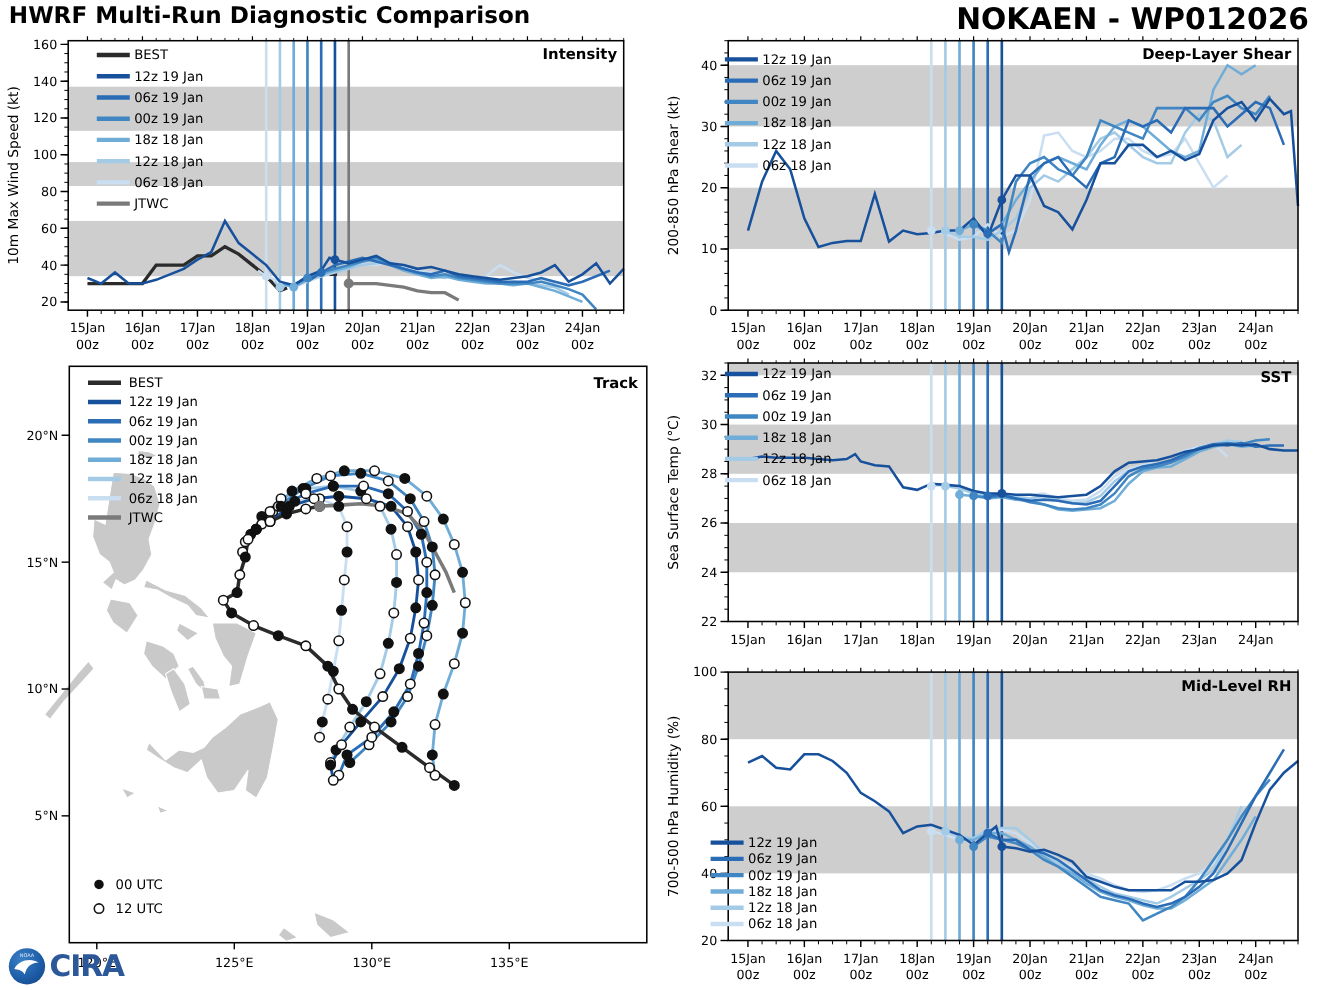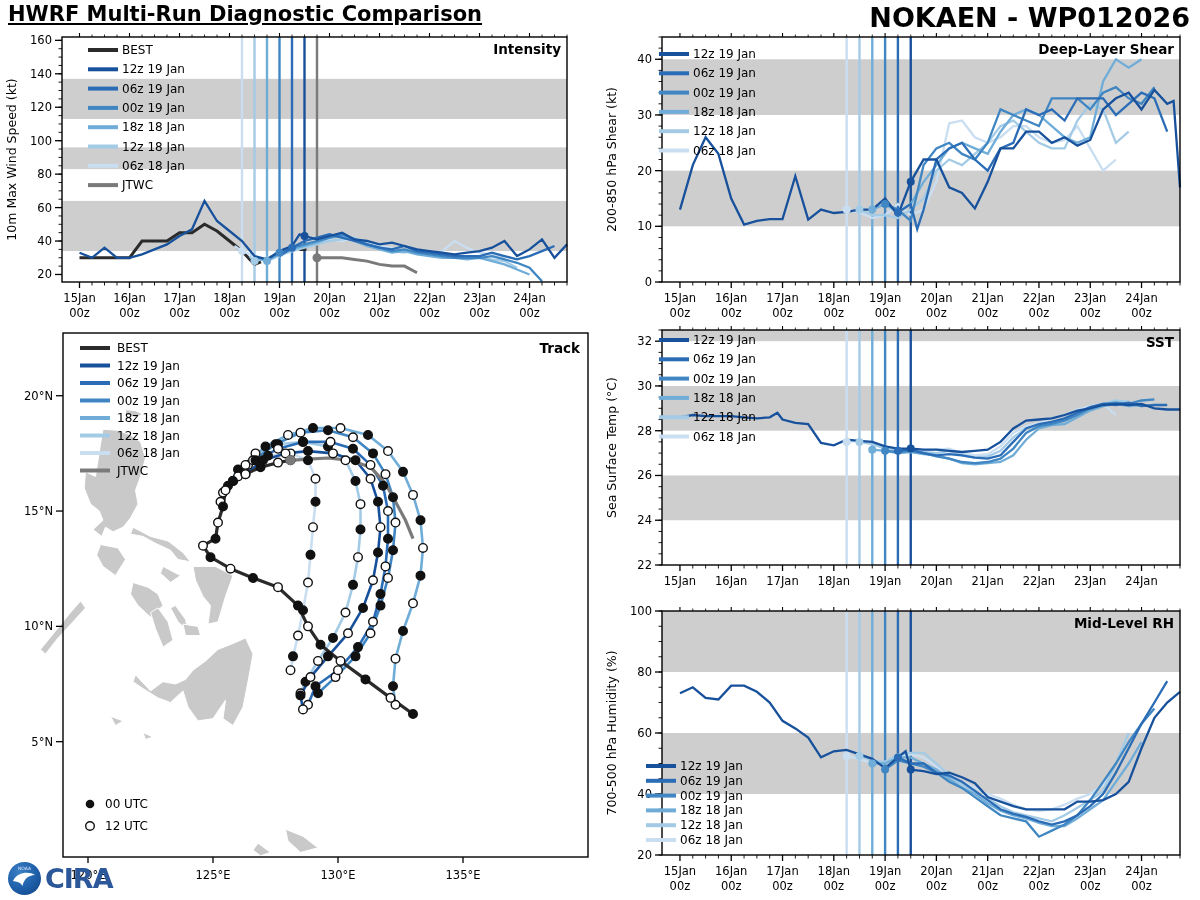--- a/index.html
+++ b/index.html
@@ -1,17 +1,17 @@
 <!DOCTYPE html>
 <html><head>
 <meta charset="utf-8">
 <style>
   html,body{margin:0;padding:0;background:#fff;}
   body{width:1200px;height:900px;position:relative;font-family:"DejaVu Sans",sans-serif;color:#000;overflow:hidden;}
-  .hdr{position:absolute;top:2px;left:8px;font-size:21px;font-weight:bold;letter-spacing:0px;text-decoration:underline;}
+  .hdr{position:absolute;top:2px;left:8px;font-size:21px;font-weight:bold;letter-spacing:0px;}
   .hdr-right{position:absolute;top:2px;right:10px;font-size:27px;font-weight:bold;}
   svg{position:absolute;}
   #logos{position:absolute;left:8px;top:860px;height:36px;display:flex;align-items:center;gap:4px;}
   #noaa-circle{width:33px;height:33px;border-radius:50%;background:radial-gradient(circle at 35% 30%,#3c7fc4 0%,#1d5ea8 55%,#123f7e 100%);position:relative;flex:0 0 auto;}
   #noaa-circle svg{position:absolute;left:0;top:0;}
   #cira-text{font-size:27px;font-weight:bold;color:#2c5899;letter-spacing:-1px;line-height:33px;}
 </style>
 </head>
 <body>
 

